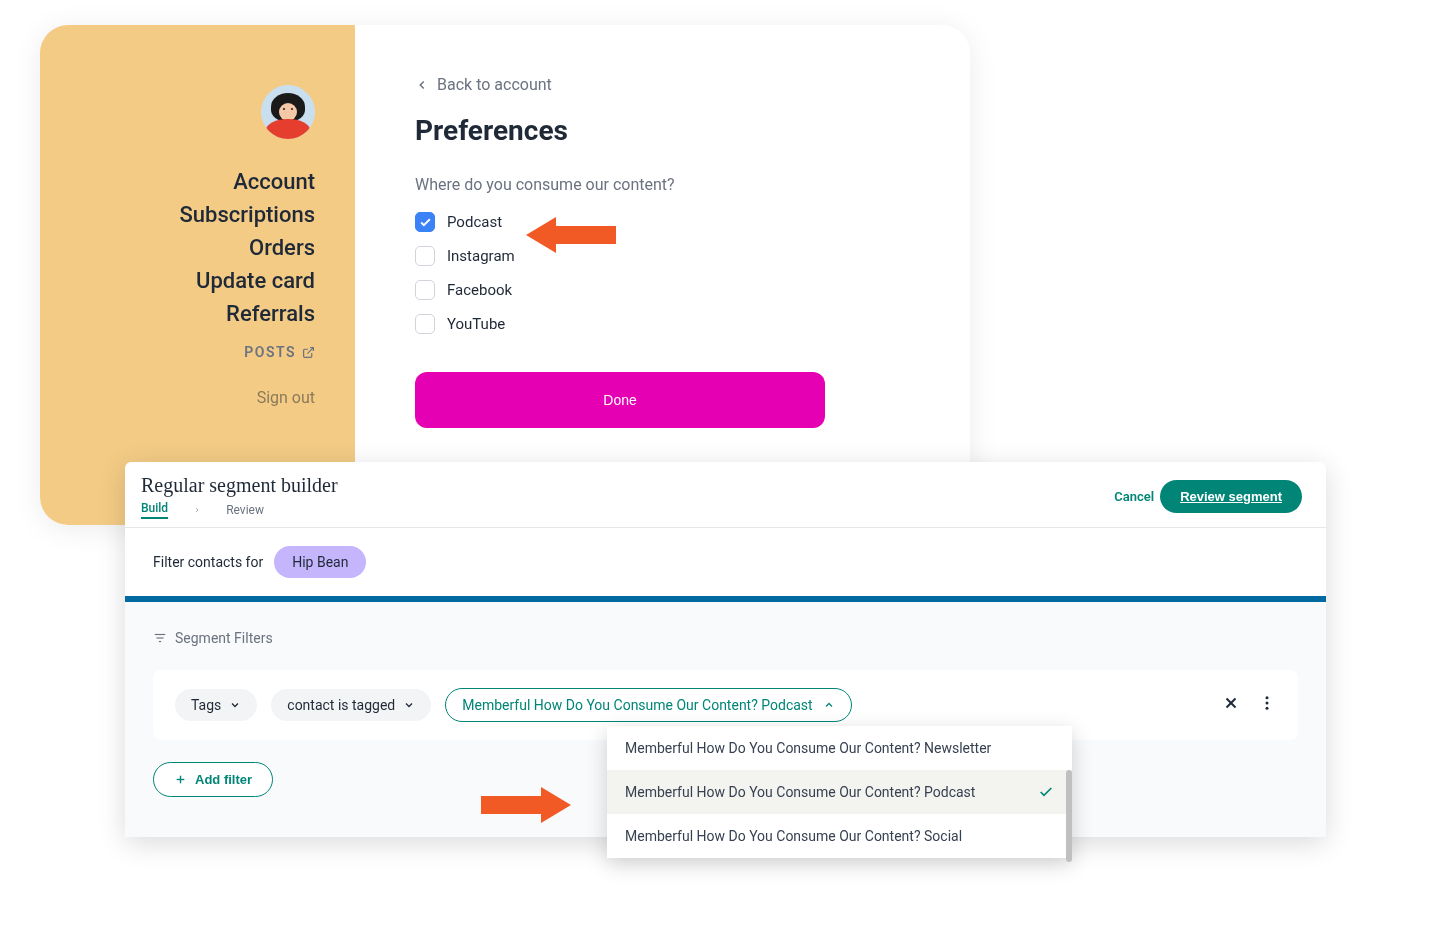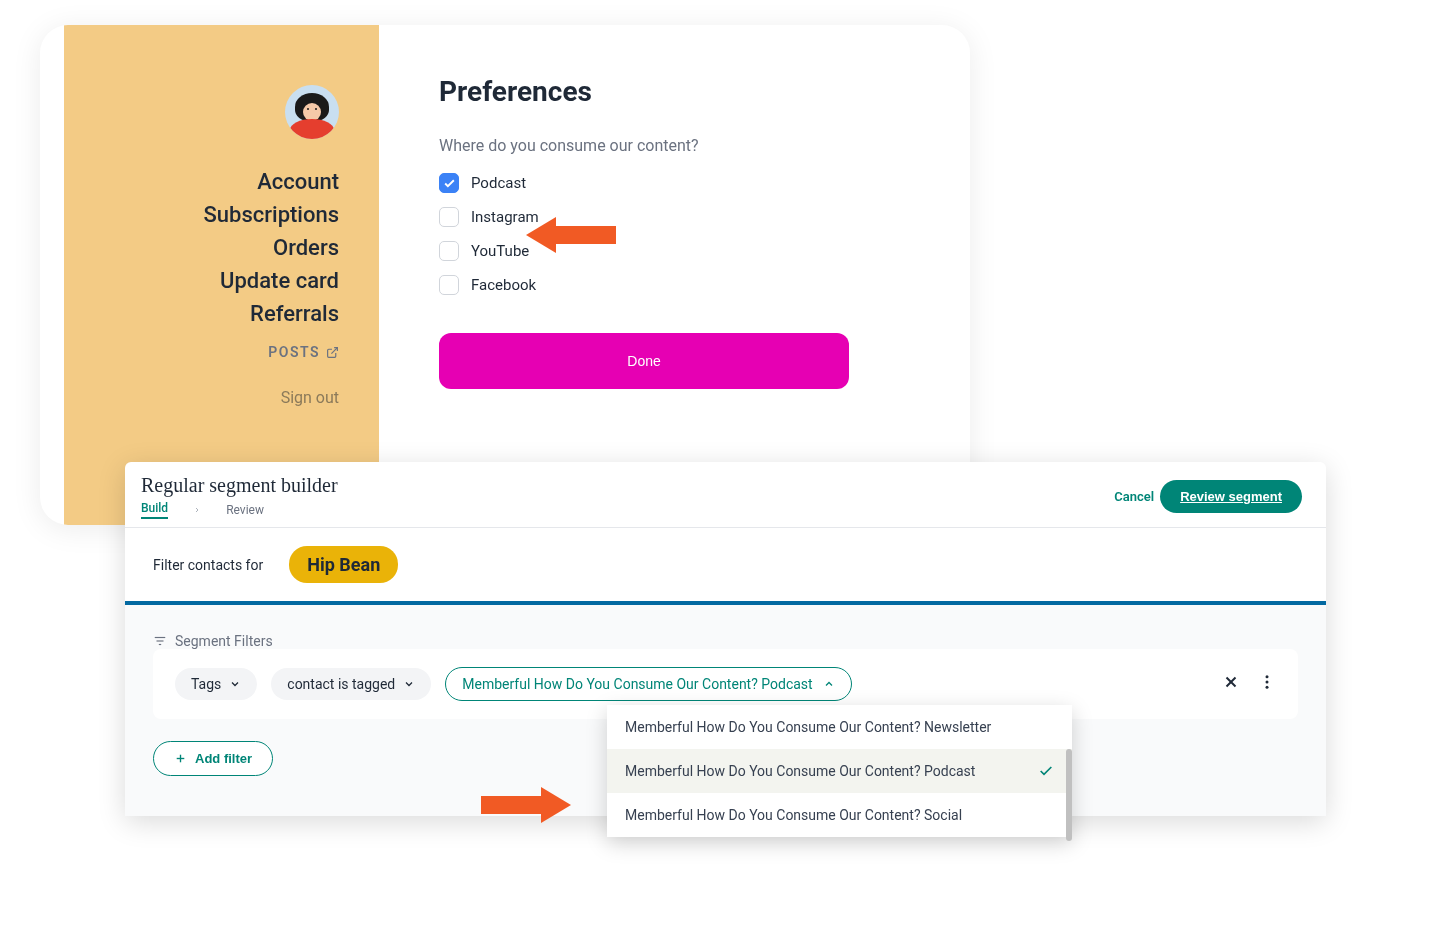--- a/index.html
+++ b/index.html
@@ -24,21 +24,20 @@
       display: flex;
       overflow: hidden;
     }
     .sidebar {
       width: 315px;
       background: #f3cb85;
       padding: 60px 40px 40px 40px;
       display: flex;
       flex-direction: column;
       align-items: flex-end;
-      margin-left: 24px;
     }
     .avatar {
       width: 54px;
       height: 54px;
       border-radius: 50%;
       background: #c9dff0;
       margin-bottom: 30px;
       position: relative;
       overflow: hidden;
     }
@@ -234,49 +233,49 @@
       border-radius: 20px;
       padding: 9px 20px;
       font-size: 13px;
       font-weight: 600;
       cursor: pointer;
       text-decoration: underline;
     }
     
     .filter-bar {
       padding: 18px 28px;
-      border-bottom: 4px solid #0369a1;
-      display: flex;
-      align-items: center;
-      gap: 26px;
+      border-bottom: 6px solid #0369a1;
+      display: flex;
+      align-items: center;
+      gap: 11px;
     }
     .filter-label {
       font-size: 14px;
       color: #1f2937;
     }
     .pill {
-      background: #eab308;
+      background: #c4b5fd;
       border-radius: 18px;
       padding: 8px 18px;
-      font-size: 18px;
-      font-weight: 700;
+      font-size: 14px;
+      font-weight: 400;
       color: #1f2937;
     }
     
     .segment-body {
       background: #f9fafb;
       padding: 28px 28px 40px 28px;
     }
     .filters-label {
       display: flex;
       align-items: center;
       gap: 8px;
       color: #6b7280;
       font-size: 14px;
-      margin-bottom: 0;
+      margin-bottom: 24px;
     }
     .filter-row-card {
       background: #fff;
       border-radius: 8px;
       padding: 18px 22px;
       display: flex;
       align-items: center;
       justify-content: space-between;
       margin-bottom: 22px;
       position: relative;
@@ -383,20 +382,26 @@
             <path d="M18 13v6a2 2 0 0 1-2 2H5a2 2 0 0 1-2-2V8a2 2 0 0 1 2-2h6"></path>
             <polyline points="15 3 21 3 21 9"></polyline>
             <line x1="10" y1="14" x2="21" y2="3"></line>
           </svg>
       </div>
       <div class="nav-signout">Sign out</div>
     </div>
   </div>
 
   <div class="main-content">
+    <div class="back-link">
+      <svg width="14" height="14" viewBox="0 0 24 24" fill="none" stroke="currentColor" stroke-width="2.5">
+          <polyline points="15 18 9 12 15 6"></polyline>
+        </svg>
+      <span>Back to account</span>
+    </div>
     <h1 class="page-title">Preferences</h1>
     <div class="question">Where do you consume our content?</div>
     
     <div class="checkbox-row">
       <div class="checkbox checked">
         <svg width="13" height="13" viewBox="0 0 24 24" fill="none" stroke="#fff" stroke-width="3.5">
             <polyline points="20 6 9 17 4 12"></polyline>
           </svg>
       </div>
       <span class="checkbox-label">Podcast</span>
@@ -404,27 +409,27 @@
     <div class="checkbox-row">
       <div class="checkbox">
         
       </div>
       <span class="checkbox-label">Instagram</span>
     </div>
     <div class="checkbox-row">
       <div class="checkbox">
         
       </div>
-      <span class="checkbox-label">YouTube</span>
+      <span class="checkbox-label">Facebook</span>
     </div>
     <div class="checkbox-row">
       <div class="checkbox">
         
       </div>
-      <span class="checkbox-label">Facebook</span>
+      <span class="checkbox-label">YouTube</span>
     </div>
     
     <button class="done-btn">Done</button>
   </div>
 </div>
 
 <div class="arrow" style="left:520px; top:210px;">
   <svg width="96" height="50" viewBox="0 0 96 50">
     <path d="M96 25 L30 25" stroke="#f15a24" stroke-width="18" stroke-linecap="round"></path>
     <path d="M6 25 L36 7 L36 43 Z" fill="#f15a24"></path>

